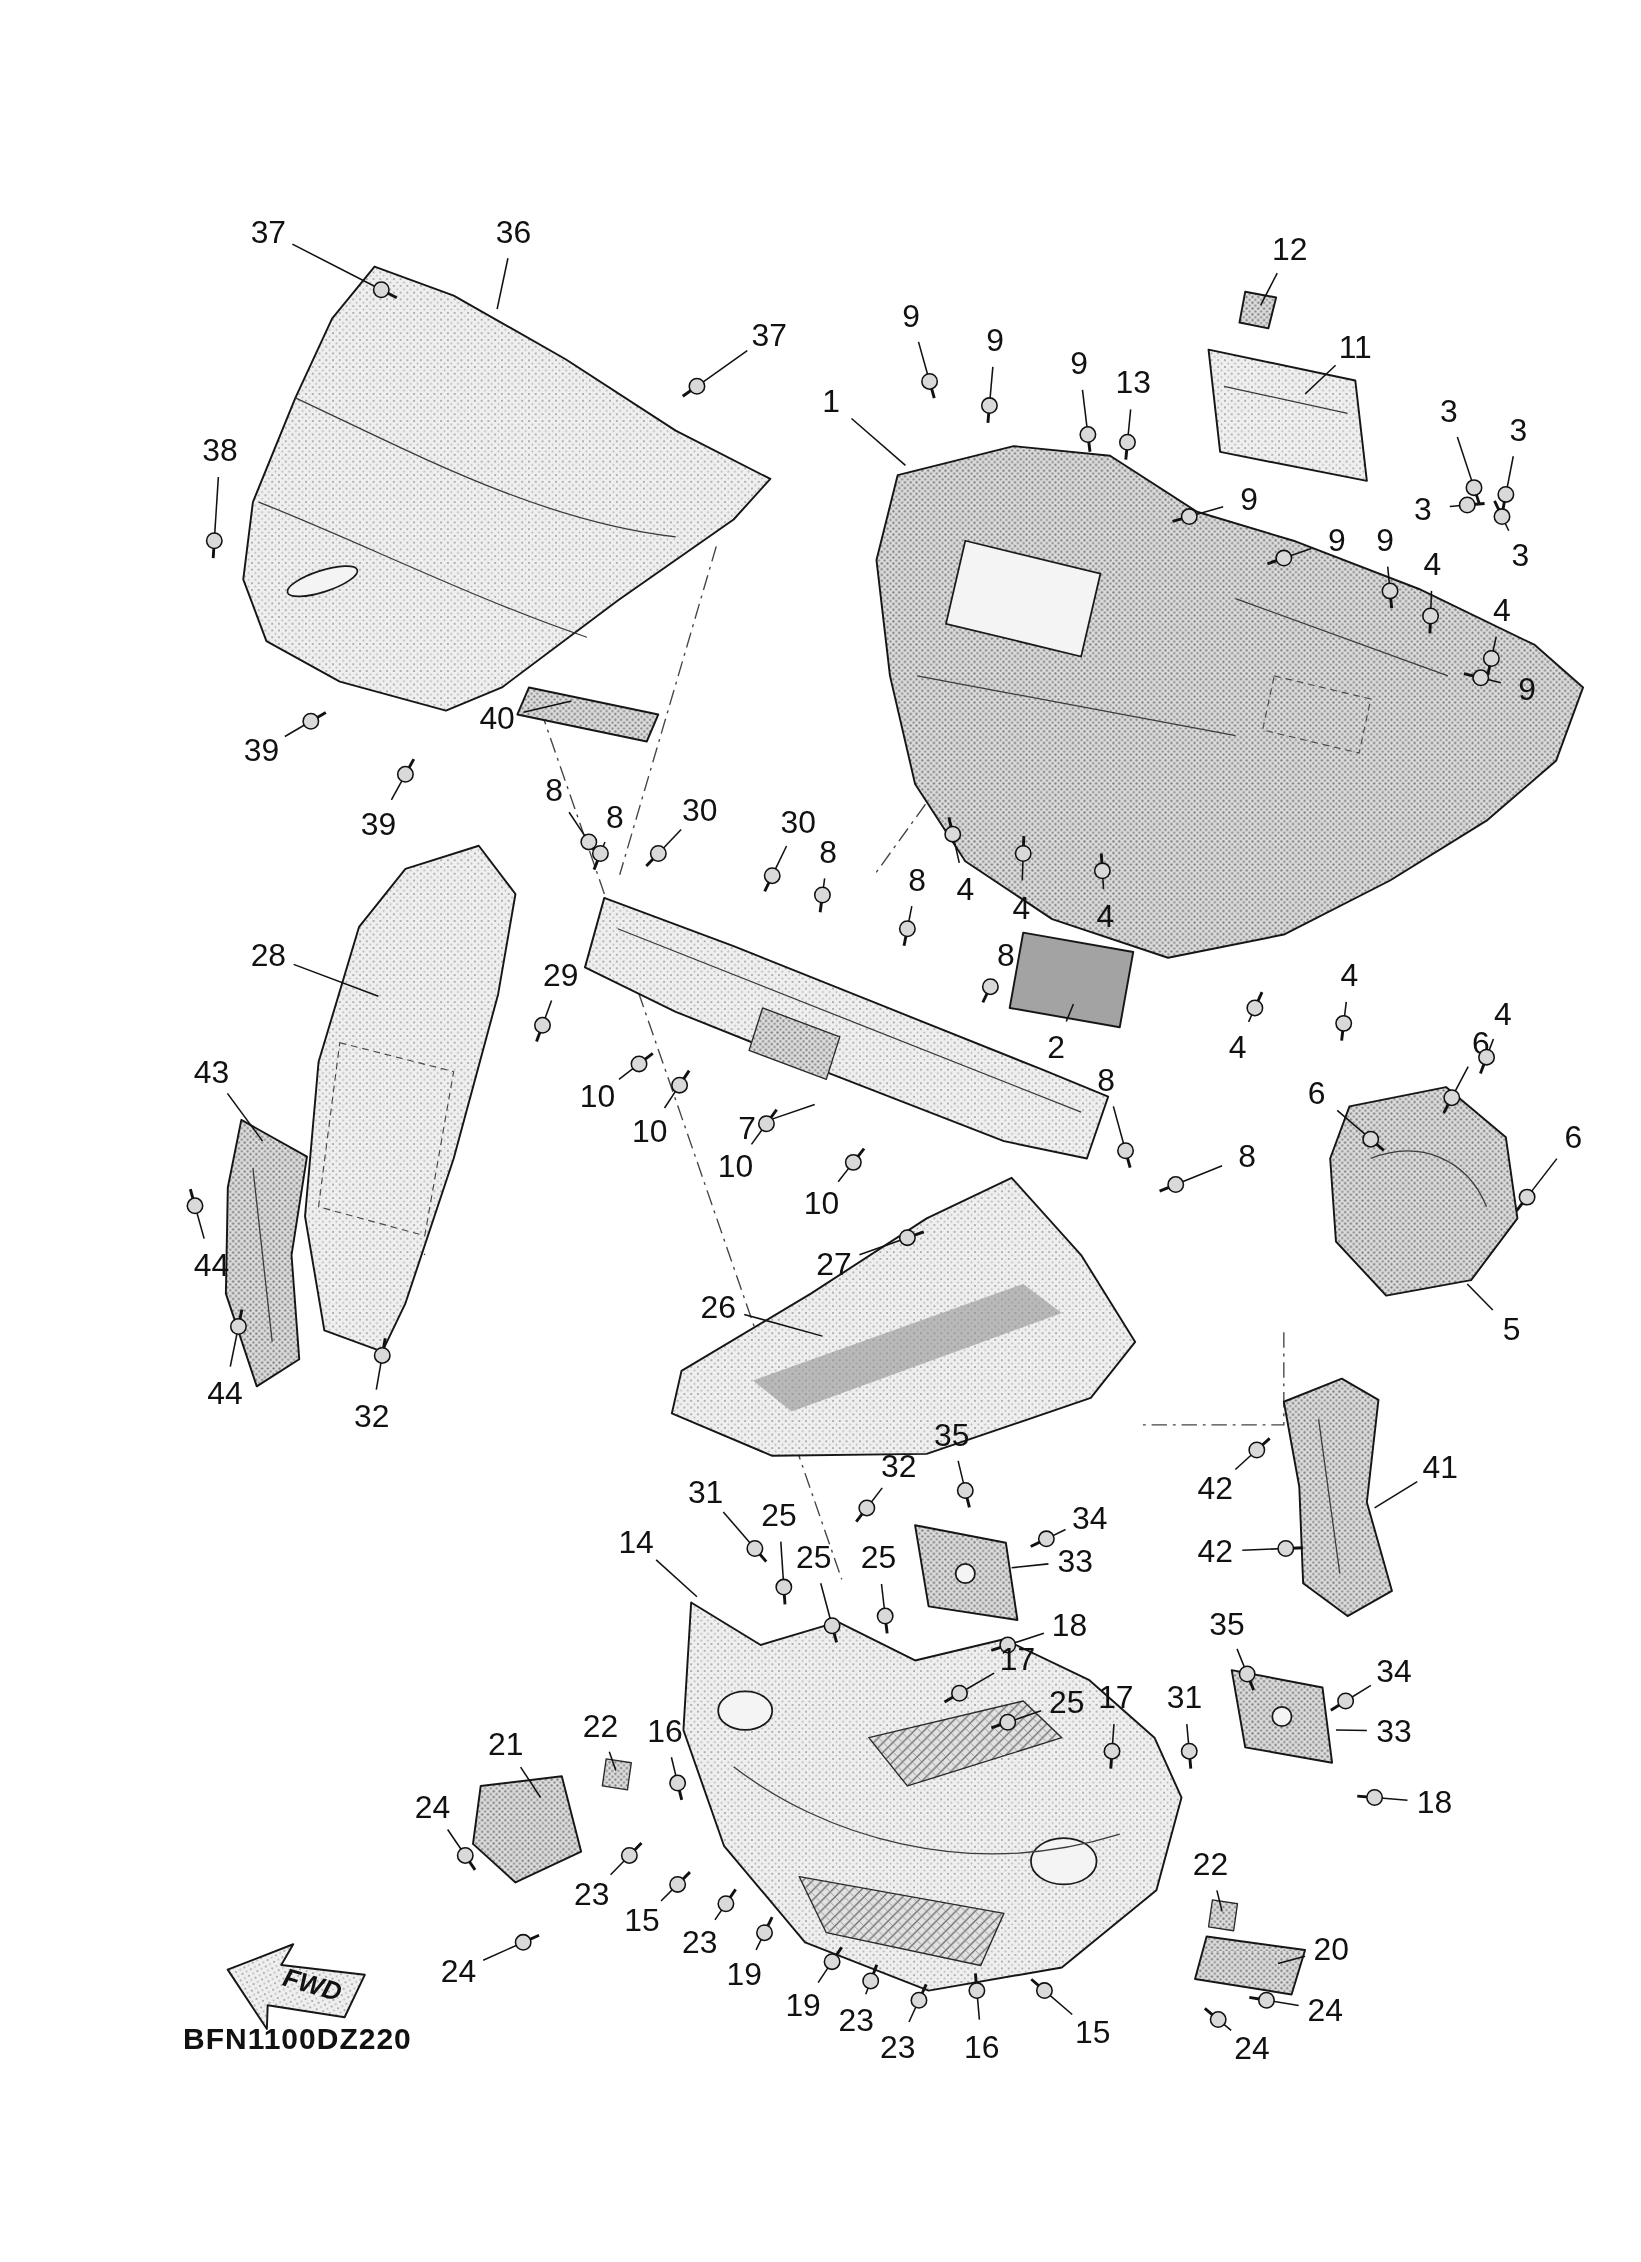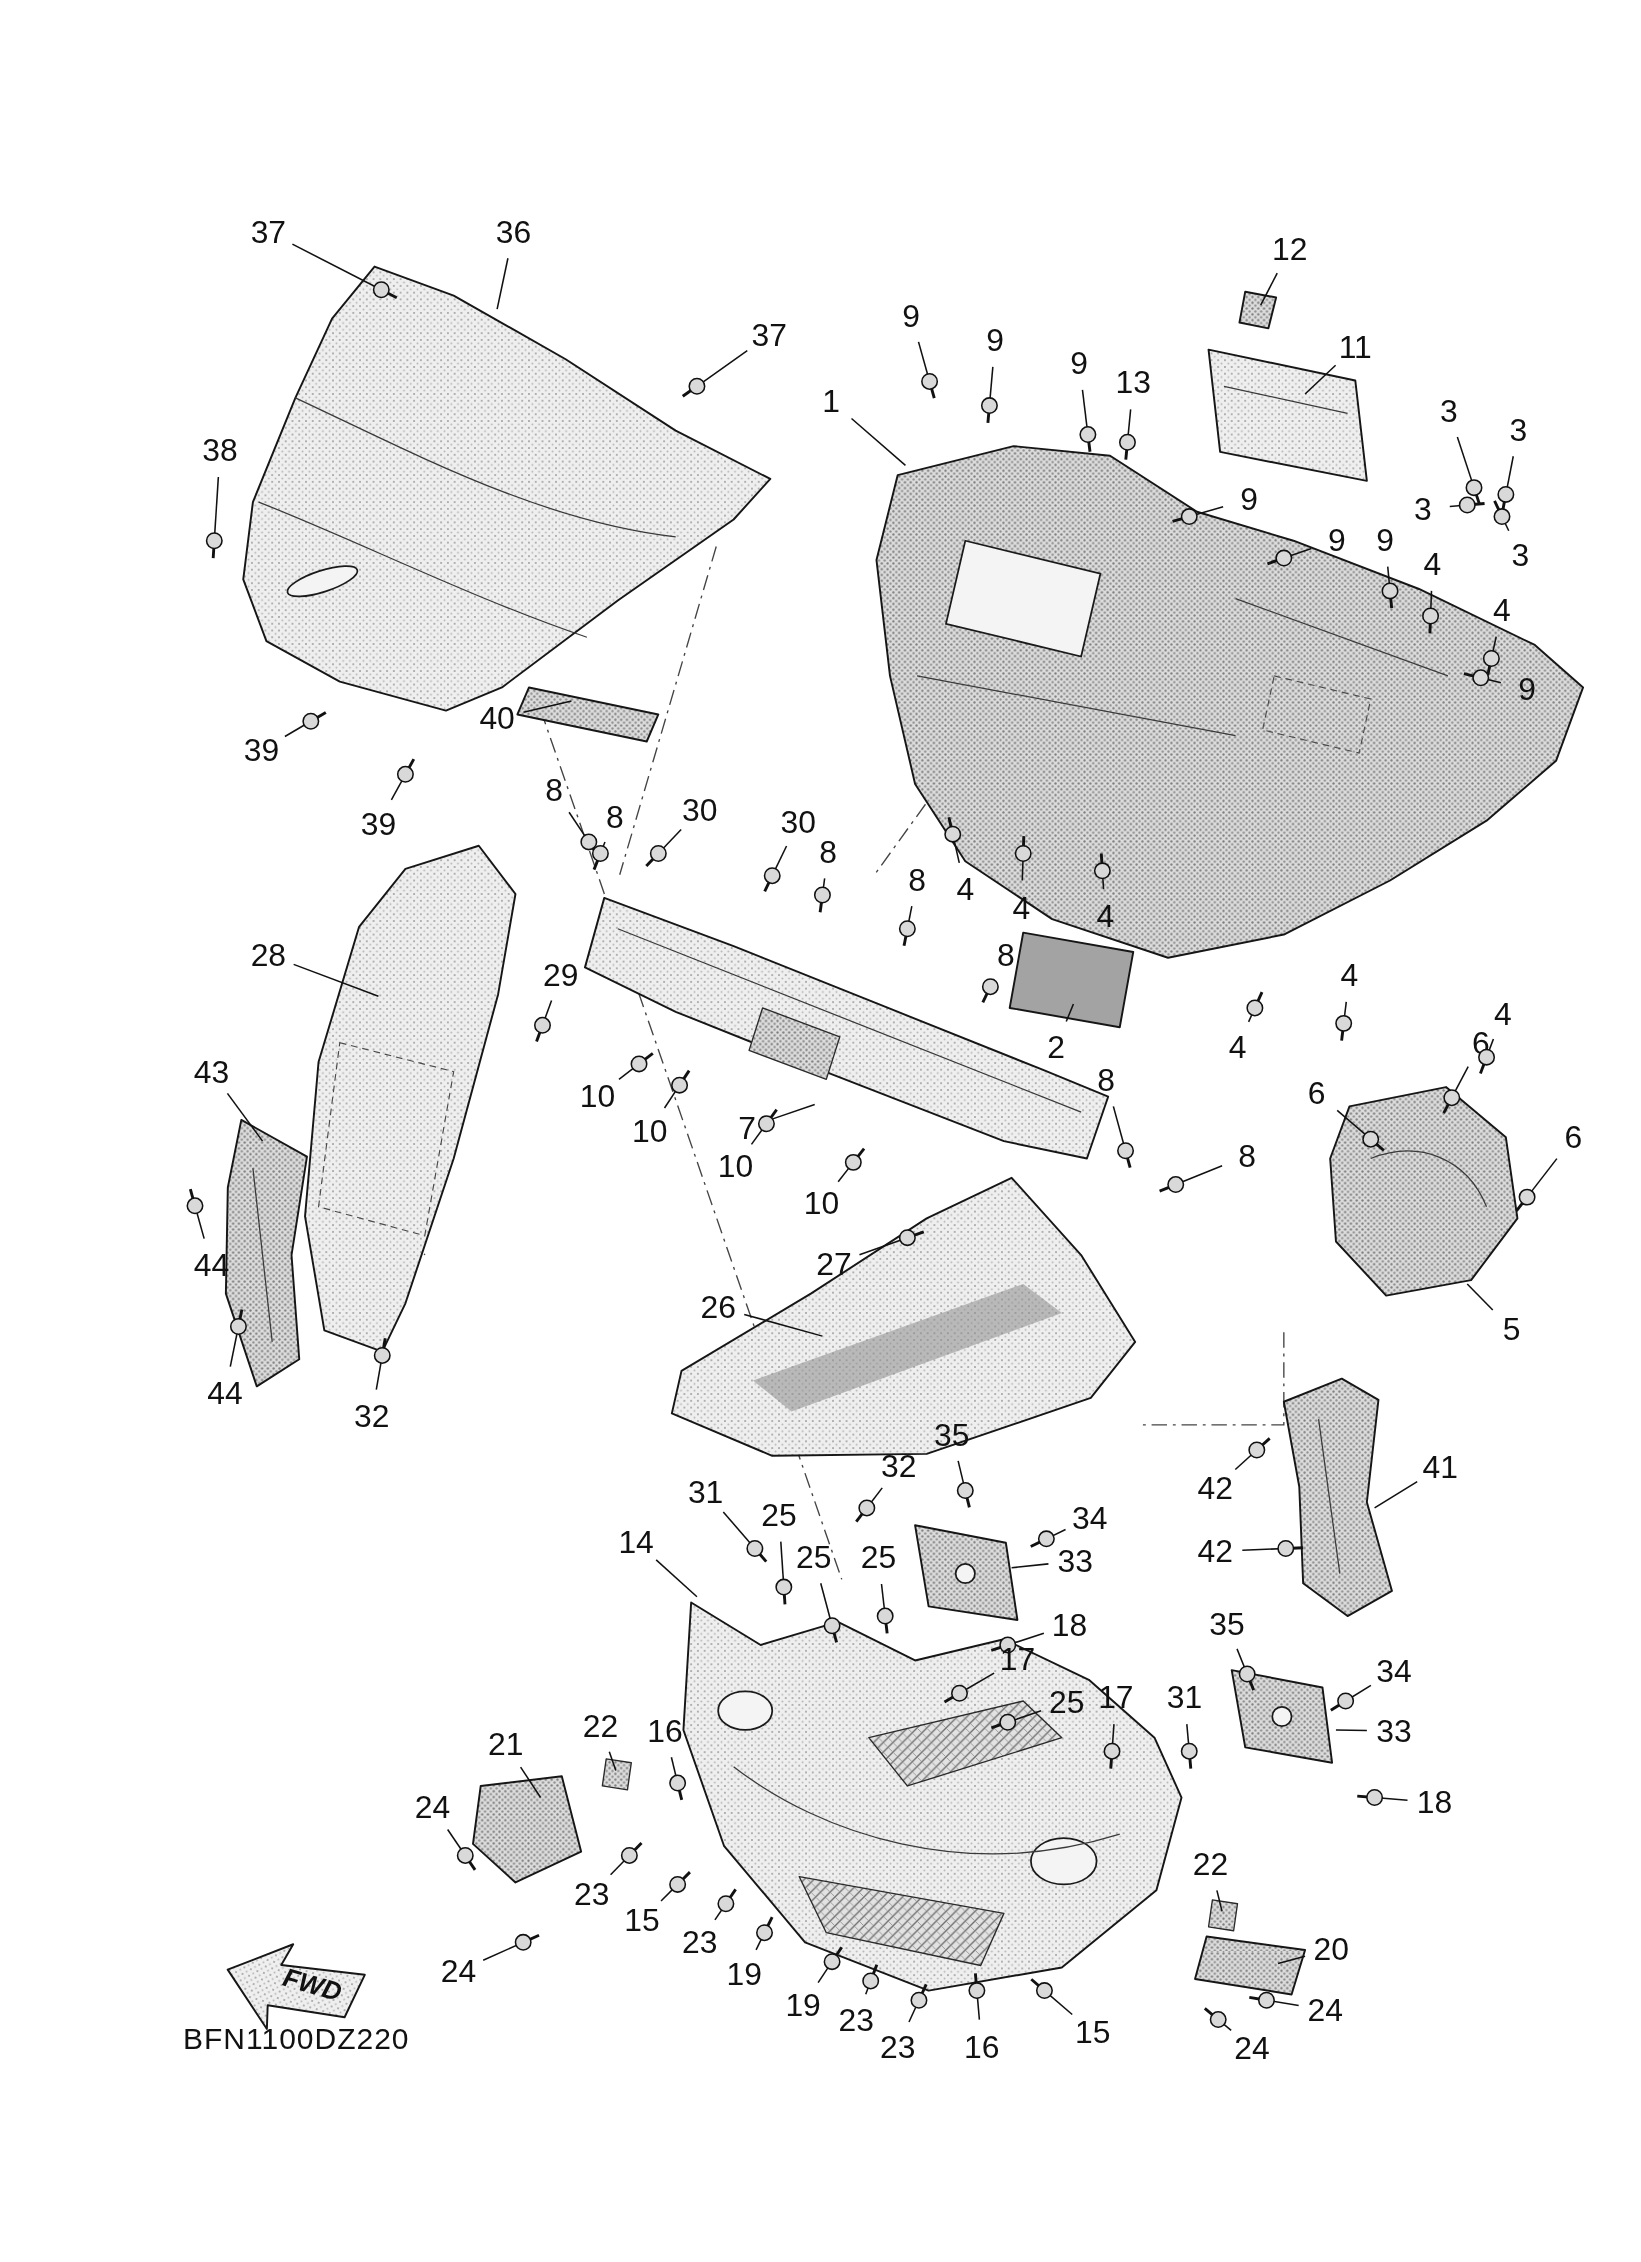--- a/index.html
+++ b/index.html
@@ -12,21 +12,21 @@
   .part-thin   { stroke:#2a2a2a; stroke-width:1.4; stroke-linejoin:round; }
   .detail      { stroke:#3a3a3a; stroke-width:1.3; fill:none; }
   .detail-dash { stroke:#4a4a4a; stroke-width:1.2; fill:none; stroke-dasharray:7 5; }
   .dashline    { stroke:#444444; stroke-width:1.4; fill:none; stroke-dasharray:16 6 3 6; }
   .leader      { stroke:#111111; stroke-width:1.6; fill:none; }
   .callout     { font-family:"Liberation Sans", sans-serif; font-size:33px; fill:#111111;
                  text-anchor:middle; dominant-baseline:central; }
   .screw-head  { fill:#d9d9d9; stroke:#111111; stroke-width:1.6; }
   .screw-shaft { stroke:#111111; stroke-width:3; }
   .hole        { fill:#f4f4f4; stroke:#1a1a1a; stroke-width:1.8; }
-  .code-label  { position:absolute; left:183px; top:2022px; font-size:30px; font-weight:normal;
+  .code-label  { position:absolute; left:183px; top:2022px; font-size:30px; font-weight:bold;
                  letter-spacing:1px; color:#111111; }
   .fwd-text    { font-family:"Liberation Sans", sans-serif; font-size:27px; font-weight:bold;
                  font-style:italic; fill:#111111; }
 </style>
 </head>
 <body>
 
 <div class="page">
 
   <svg class="diagram" width="1641" height="2262" viewBox="0 0 1700 2343">

